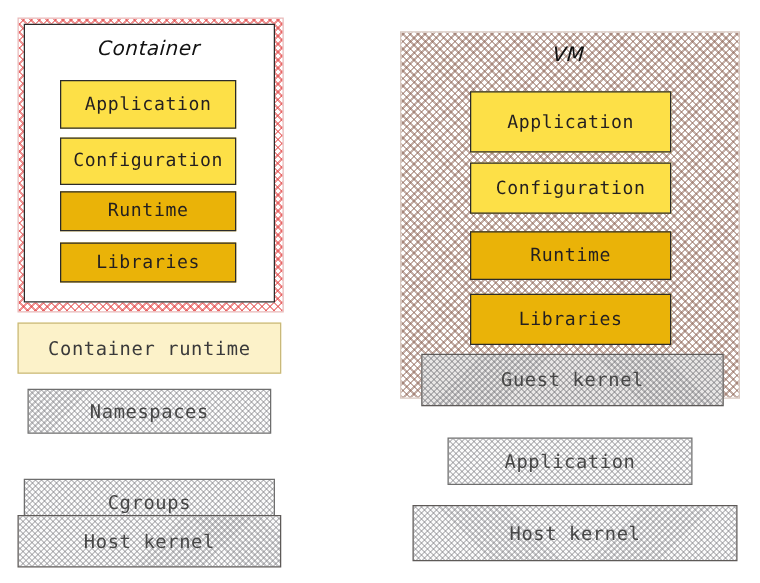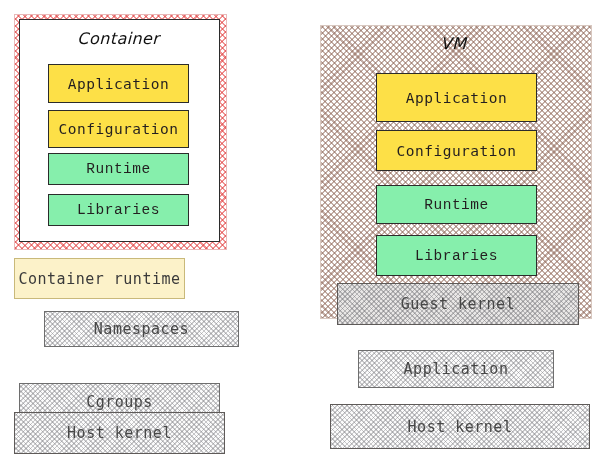--- a/index.html
+++ b/index.html
@@ -87,21 +87,21 @@
     transform: skewX(-4deg);
     letter-spacing: 0.4px;
   }
 
   
   .tile {
     border: 1.6px solid #2b2b2b;
     font-size: 14.5px;
   }
   .tile-white { background: #fde047; }
-  .tile-teal  { background: #86efac; font-family: Liberation Mono, monospace; }
+  .tile-teal  { background: #eab308; }
 
   .tile-yellow {
     background: #fcf2c9;
     border: 1.3px solid #c9b97a;
     font-size: 15px;
     color: #3a3a3a;
   }
 
   .tile-grey {
     border: 1.2px solid #6e6e6e;
@@ -126,23 +126,23 @@
   <div class="title" style="left:19px; top:29px; width:201px;">Container</div>
 
   <div class="box tile tile-white" style="left:48px; top:64px; width:141px; height:39px;">Application</div>
 
   <div class="box tile tile-white" style="left:48px; top:110px; width:141px; height:38px;">Configuration</div>
 
   <div class="box tile tile-teal" style="left:48px; top:153px; width:141px; height:32px;">Runtime</div>
 
   <div class="box tile tile-teal" style="left:48px; top:194px; width:141px; height:32px;">Libraries</div>
 
-  <div class="box tile-yellow" style="left:14px; top:258px; width:171px; height:41px;">Container runtime</div>
+  <div class="box tile-yellow" style="left:14px; top:258px; width:211px; height:41px;">Container runtime</div>
 
-  <div class="box hatch-grey tile-grey" style="left:22px; top:311px; width:195px; height:36px;margin-left:22px;">Namespaces</div>
+  <div class="box hatch-grey tile-grey" style="left:22px; top:311px; width:195px; height:36px;">Namespaces</div>
 
   <div class="box hatch-grey tile-grey" style="left:19px; top:383px; width:201px; height:38px;">Cgroups</div>
 
   <div class="box hatch-grey tile-grey-strong" style="left:14px; top:412px; width:211px; height:42px;">Host kernel</div>
 
   <div class="hatch-brown frame-outer-brown" style="position:absolute; left:320px; top:25px; width:270px; height:292px;"></div>
 
   <div class="title" style="left:320px; top:34px; width:270px;">VM</div>
 
   <div class="box tile tile-white" style="left:376px; top:73px; width:161px; height:49px;">Application</div>

